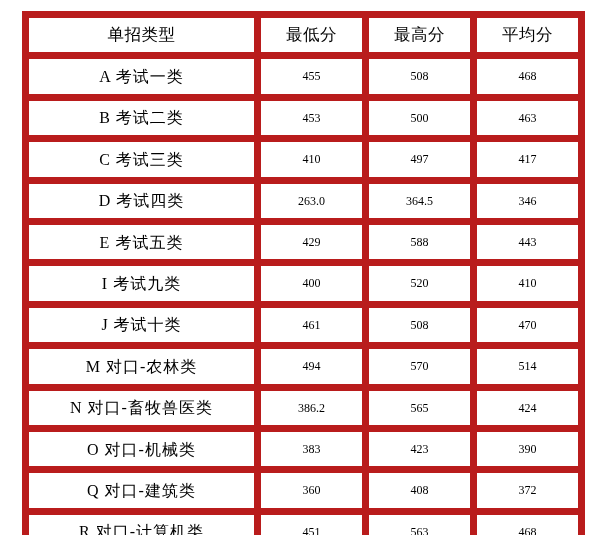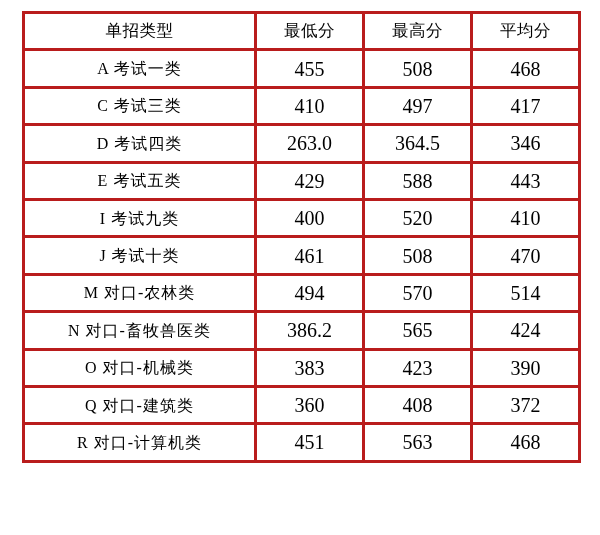--- a/index.html
+++ b/index.html
@@ -27,38 +27,38 @@
     width: 556px;
     table-layout: fixed;
   }
   table.score-table col.c0 { width: 232px; }
   table.score-table col.c1 { width: 108px; }
   table.score-table col.c2 { width: 108px; }
   table.score-table col.c3 { width: 108px; }
 
   table.score-table th,
   table.score-table td {
-    border: 3px solid #b91c1c;
+    border: 7px solid #b91c1c;
     height: 34.4px;
     text-align: center;
     vertical-align: middle;
     font-size: 16px;
     font-weight: normal;
     padding: 0;
     line-height: 1.2;
     letter-spacing: 0.5px;
   }
   table.score-table th {
     font-size: 16.5px;
   }
   table.score-table td.cat {
     letter-spacing: 1px;
   }
   table.score-table td.num {
-    font-size: 20px;
+    font-size: 12px;
     letter-spacing: 0;
   }
 </style>
 </head>
 <body>
 
 <div class="sheet">
   <table class="score-table">
     <colgroup>
       <col class="c0">
@@ -73,20 +73,26 @@
         <th>最高分</th>
         <th>平均分</th>
       </tr>
     </thead>
     <tbody>
       <tr>
         <td class="cat">A 考试一类</td>
         <td class="num">455</td>
         <td class="num">508</td>
         <td class="num">468</td>
+      </tr>
+      <tr>
+        <td class="cat">B 考试二类</td>
+        <td class="num">453</td>
+        <td class="num">500</td>
+        <td class="num">463</td>
       </tr>
       <tr>
         <td class="cat">C 考试三类</td>
         <td class="num">410</td>
         <td class="num">497</td>
         <td class="num">417</td>
       </tr>
       <tr>
         <td class="cat">D 考试四类</td>
         <td class="num">263.0</td>

